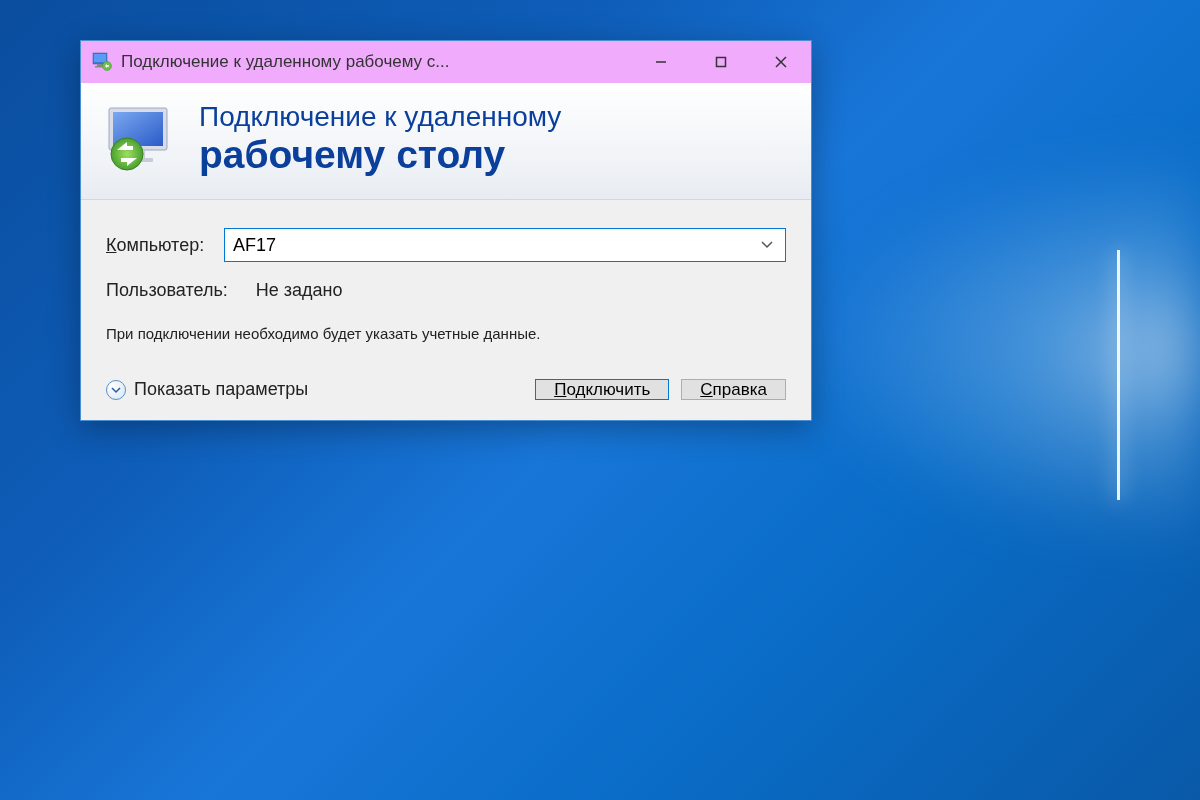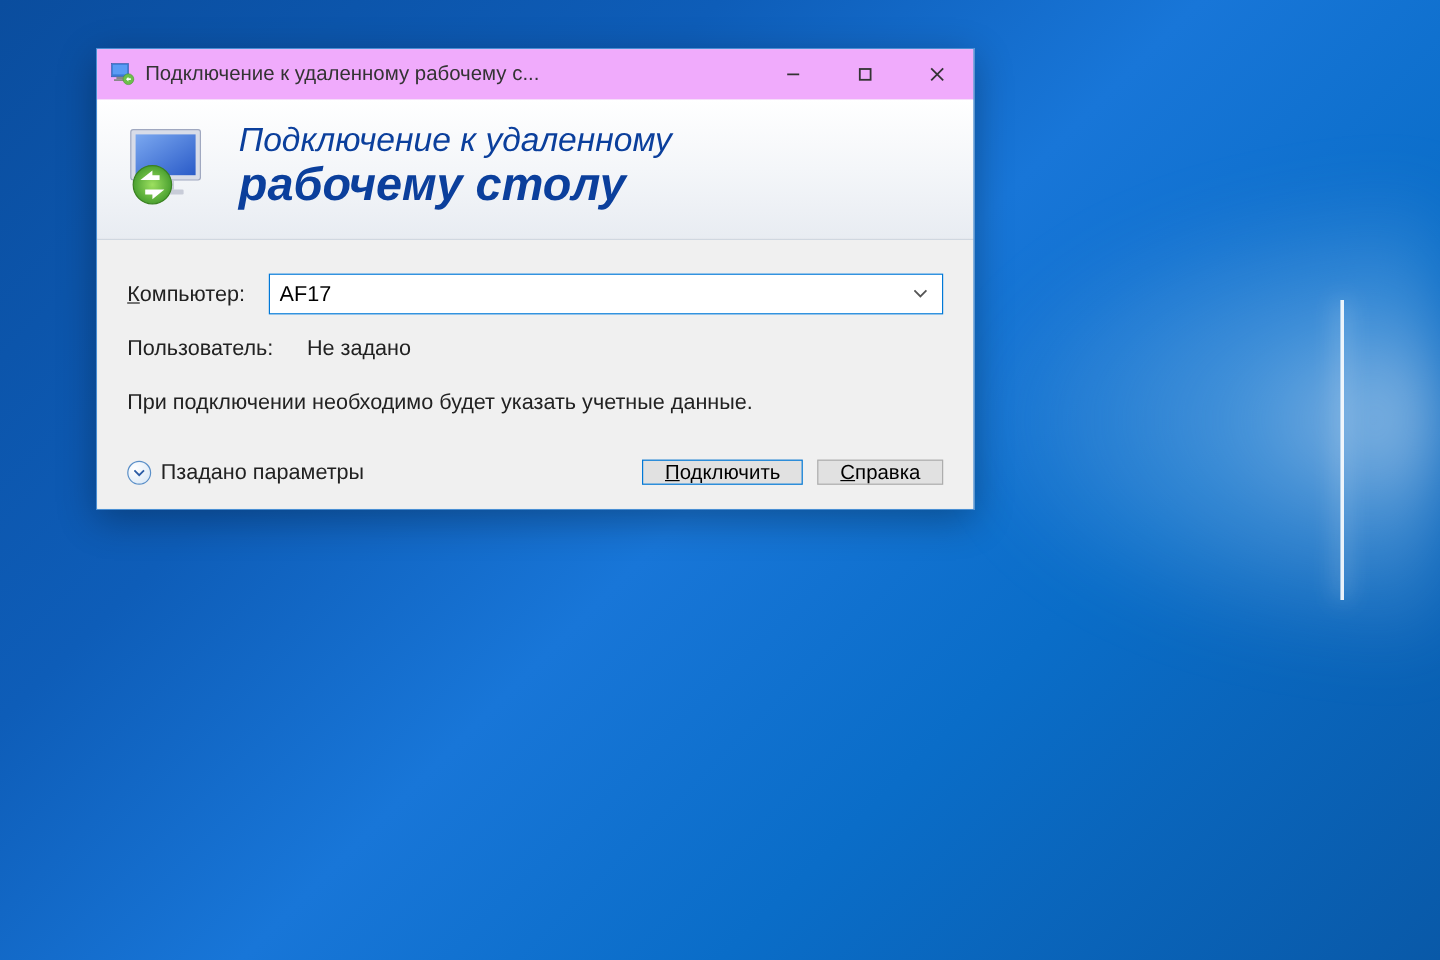--- a/index.html
+++ b/index.html
@@ -70,21 +70,20 @@
       cursor: pointer;
     }
     .win-btn svg { width: 14px; height: 14px; }
     .header-band {
       background: linear-gradient(to bottom, #ffffff 0%, #f4f6f9 50%, #e8ecf2 100%);
       border-bottom: 1px solid #d0d7e0;
       padding: 18px 12px 22px 22px;
       display: flex;
       align-items: center;
       gap: 18px;
-      font-style: italic;
     }
     .rdp-icon {
       width: 78px;
       height: 70px;
       position: relative;
       flex-shrink: 0;
     }
     .header-text {
       display: flex;
       flex-direction: column;
@@ -145,21 +144,21 @@
     }
     .user-label {
       font-size: 18px;
       color: #222;
     }
     .user-value {
       font-size: 18px;
       color: #222;
     }
     .info-text {
-      font-size: 18px;
+      font-size: 15px;
       color: #222;
       line-height: 1.4;
       margin-bottom: 35px;
     }
     .footer-row {
       display: flex;
       align-items: center;
     }
     .expand-toggle {
       display: flex;
@@ -285,20 +284,20 @@
 
     <div class="info-text">При подключении необходимо будет указать учетные данные.</div>
 
     <div class="footer-row">
       <div class="expand-toggle">
         <div class="expand-icon">
           <svg viewBox="0 0 10 10">
               <path d="M1 3 L5 7 L9 3" fill="none" stroke="#2a5ba5" stroke-width="1.5"></path>
             </svg>
         </div>
-        <div class="expand-label"><span class="underline">П</span><span>задано параметры</span></div>
+        <div class="expand-label"><span class="underline">П</span><span>оказать параметры</span></div>
       </div>
       <div class="footer-spacer"></div>
       <button class="btn primary"><span class="underline">П</span><span>одключить</span></button>
       <button class="btn"><span class="underline">С</span><span>правка</span></button>
     </div>
   </div>
 </div>
 
 </body></html>

